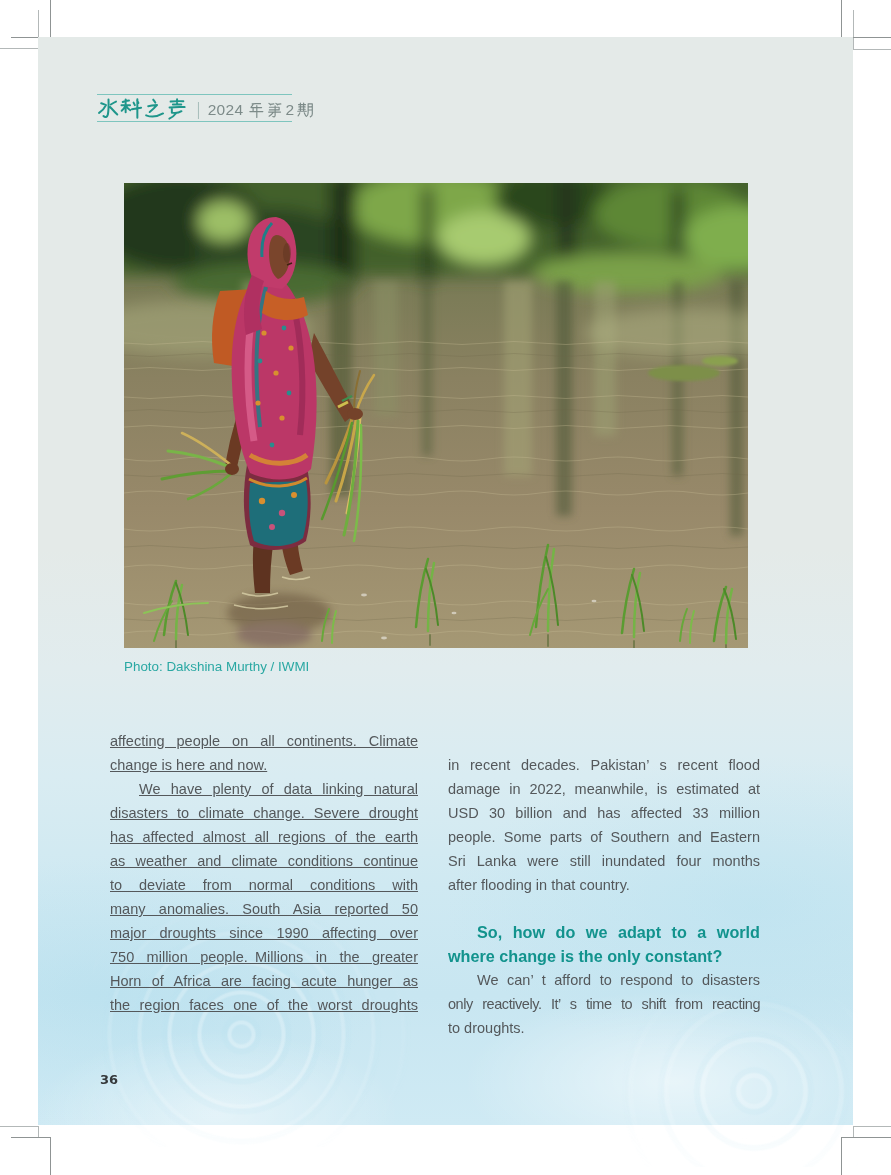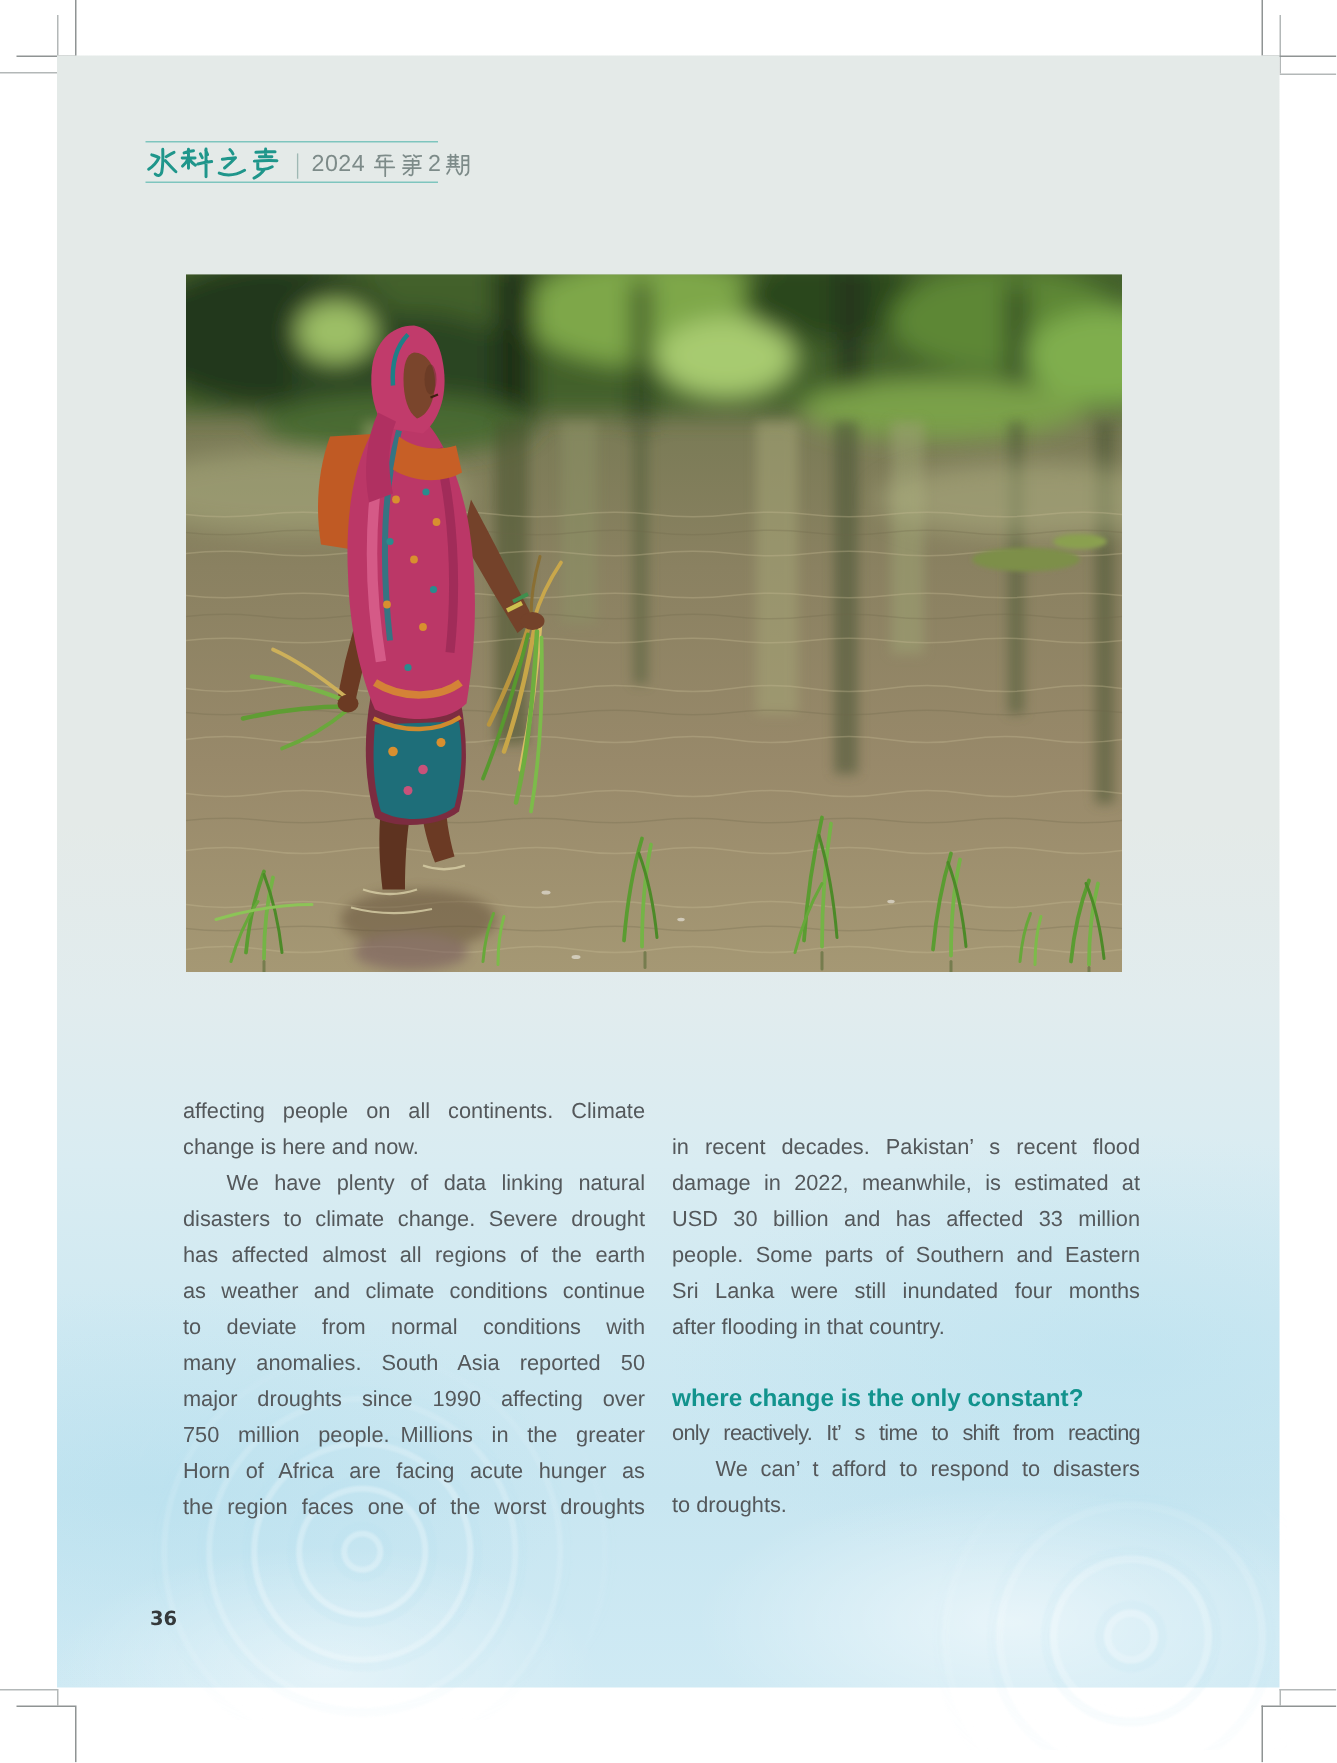--- a/index.html
+++ b/index.html
@@ -33,21 +33,21 @@
   .g-cal{stroke:#1f968b;stroke-width:1.9px;}
   .g-gray{stroke:#7d8b89;stroke-width:1.5px;}
   .m-sep{color:#9fb8b4;font-size:18px;font-weight:300;margin:0 5px 0 7px;transform:scaleX(.6);}
   .m-digits{font-family:Liberation Sans, sans-serif;font-size:15.5px;color:#7d8b89;letter-spacing:.3px;margin:0 2px;}
   
   .figure{position:absolute;left:86px;top:146px;width:624px;height:465px;}
   .figure svg{display:block;}
   .caption{position:absolute;left:86px;top:619px;font-size:13.4px;line-height:21px;color:#2aa8a3;white-space:nowrap;}
   
   .col{position:absolute;top:692px;color:#54585b;font-size:14.5px;line-height:24px;}
-  .col-left{left:84px;width:308px;}
+  .col-left{left:72px;width:308px;text-decoration:underline;}
   .col-right{left:410px;width:312px;margin-top:24px;}
   .tline{text-align:justify;text-align-last:justify;text-justify:inter-word;white-space:nowrap;}
   .tline.last{text-align-last:left;}
   .tline.indent{text-indent:29px;}
   .tline.tight{letter-spacing:-.45px;}
   .block.heading{margin-top:23px;}
   .block.heading .tline{color:#12938d;font-weight:bold;font-size:16.2px;}
   
   .pageno{position:absolute;left:62px;top:1035px;font-family:"DejaVu Sans",sans-serif;
           font-size:13px;font-weight:600;color:#35393b;}
@@ -297,20 +297,21 @@
         <g fill="#ffffff" opacity="0.5">
           <ellipse cx="240" cy="412" rx="3" ry="1.4"></ellipse>
             <ellipse cx="330" cy="430" rx="2.5" ry="1.2"></ellipse>
           <ellipse cx="470" cy="418" rx="2.5" ry="1.2"></ellipse>
             <ellipse cx="260" cy="455" rx="3" ry="1.4"></ellipse>
         </g>
       </svg>
     </div>
 
     <div class="caption">
+      <div>Photo: Dakshina Murthy / IWMI</div>
     </div>
 
     <div class="col col-left">
         <div class="block body">
           <div class="tline">affecting people on all continents. Climate</div>
           <div class="tline last">change is here and now.</div>
           <div class="tline indent">We have plenty of data linking natural</div>
           <div class="tline">disasters to climate change. Severe drought</div>
           <div class="tline">has affected almost all regions of the earth</div>
           <div class="tline">as weather and climate conditions continue</div>
@@ -325,24 +326,25 @@
     <div class="col col-right">
         <div class="block body">
           <div class="tline">in recent decades. Pakistan’ s recent flood</div>
           <div class="tline">damage in 2022, meanwhile, is estimated at</div>
           <div class="tline">USD 30 billion and has affected 33 million</div>
           <div class="tline">people. Some parts of Southern and Eastern</div>
           <div class="tline">Sri Lanka were still inundated four months</div>
           <div class="tline last">after flooding in that country.</div>
         </div>
         <div class="block heading">
+          <div class="tline indent">So, how do we adapt to a world</div>
           <div class="tline last">where change is the only constant?</div>
         </div>
         <div class="block body">
+          <div class="tline indent">We can’ t afford to respond to disasters</div>
           <div class="tline tight">only reactively. It’ s time to shift from reacting</div>
-          <div class="tline indent">We can’ t afford to respond to disasters</div>
           <div class="tline last">to droughts.</div>
         </div>
       </div>
 
     <div class="pageno">36</div>
   </div>
 </div>
 
 </body></html>

